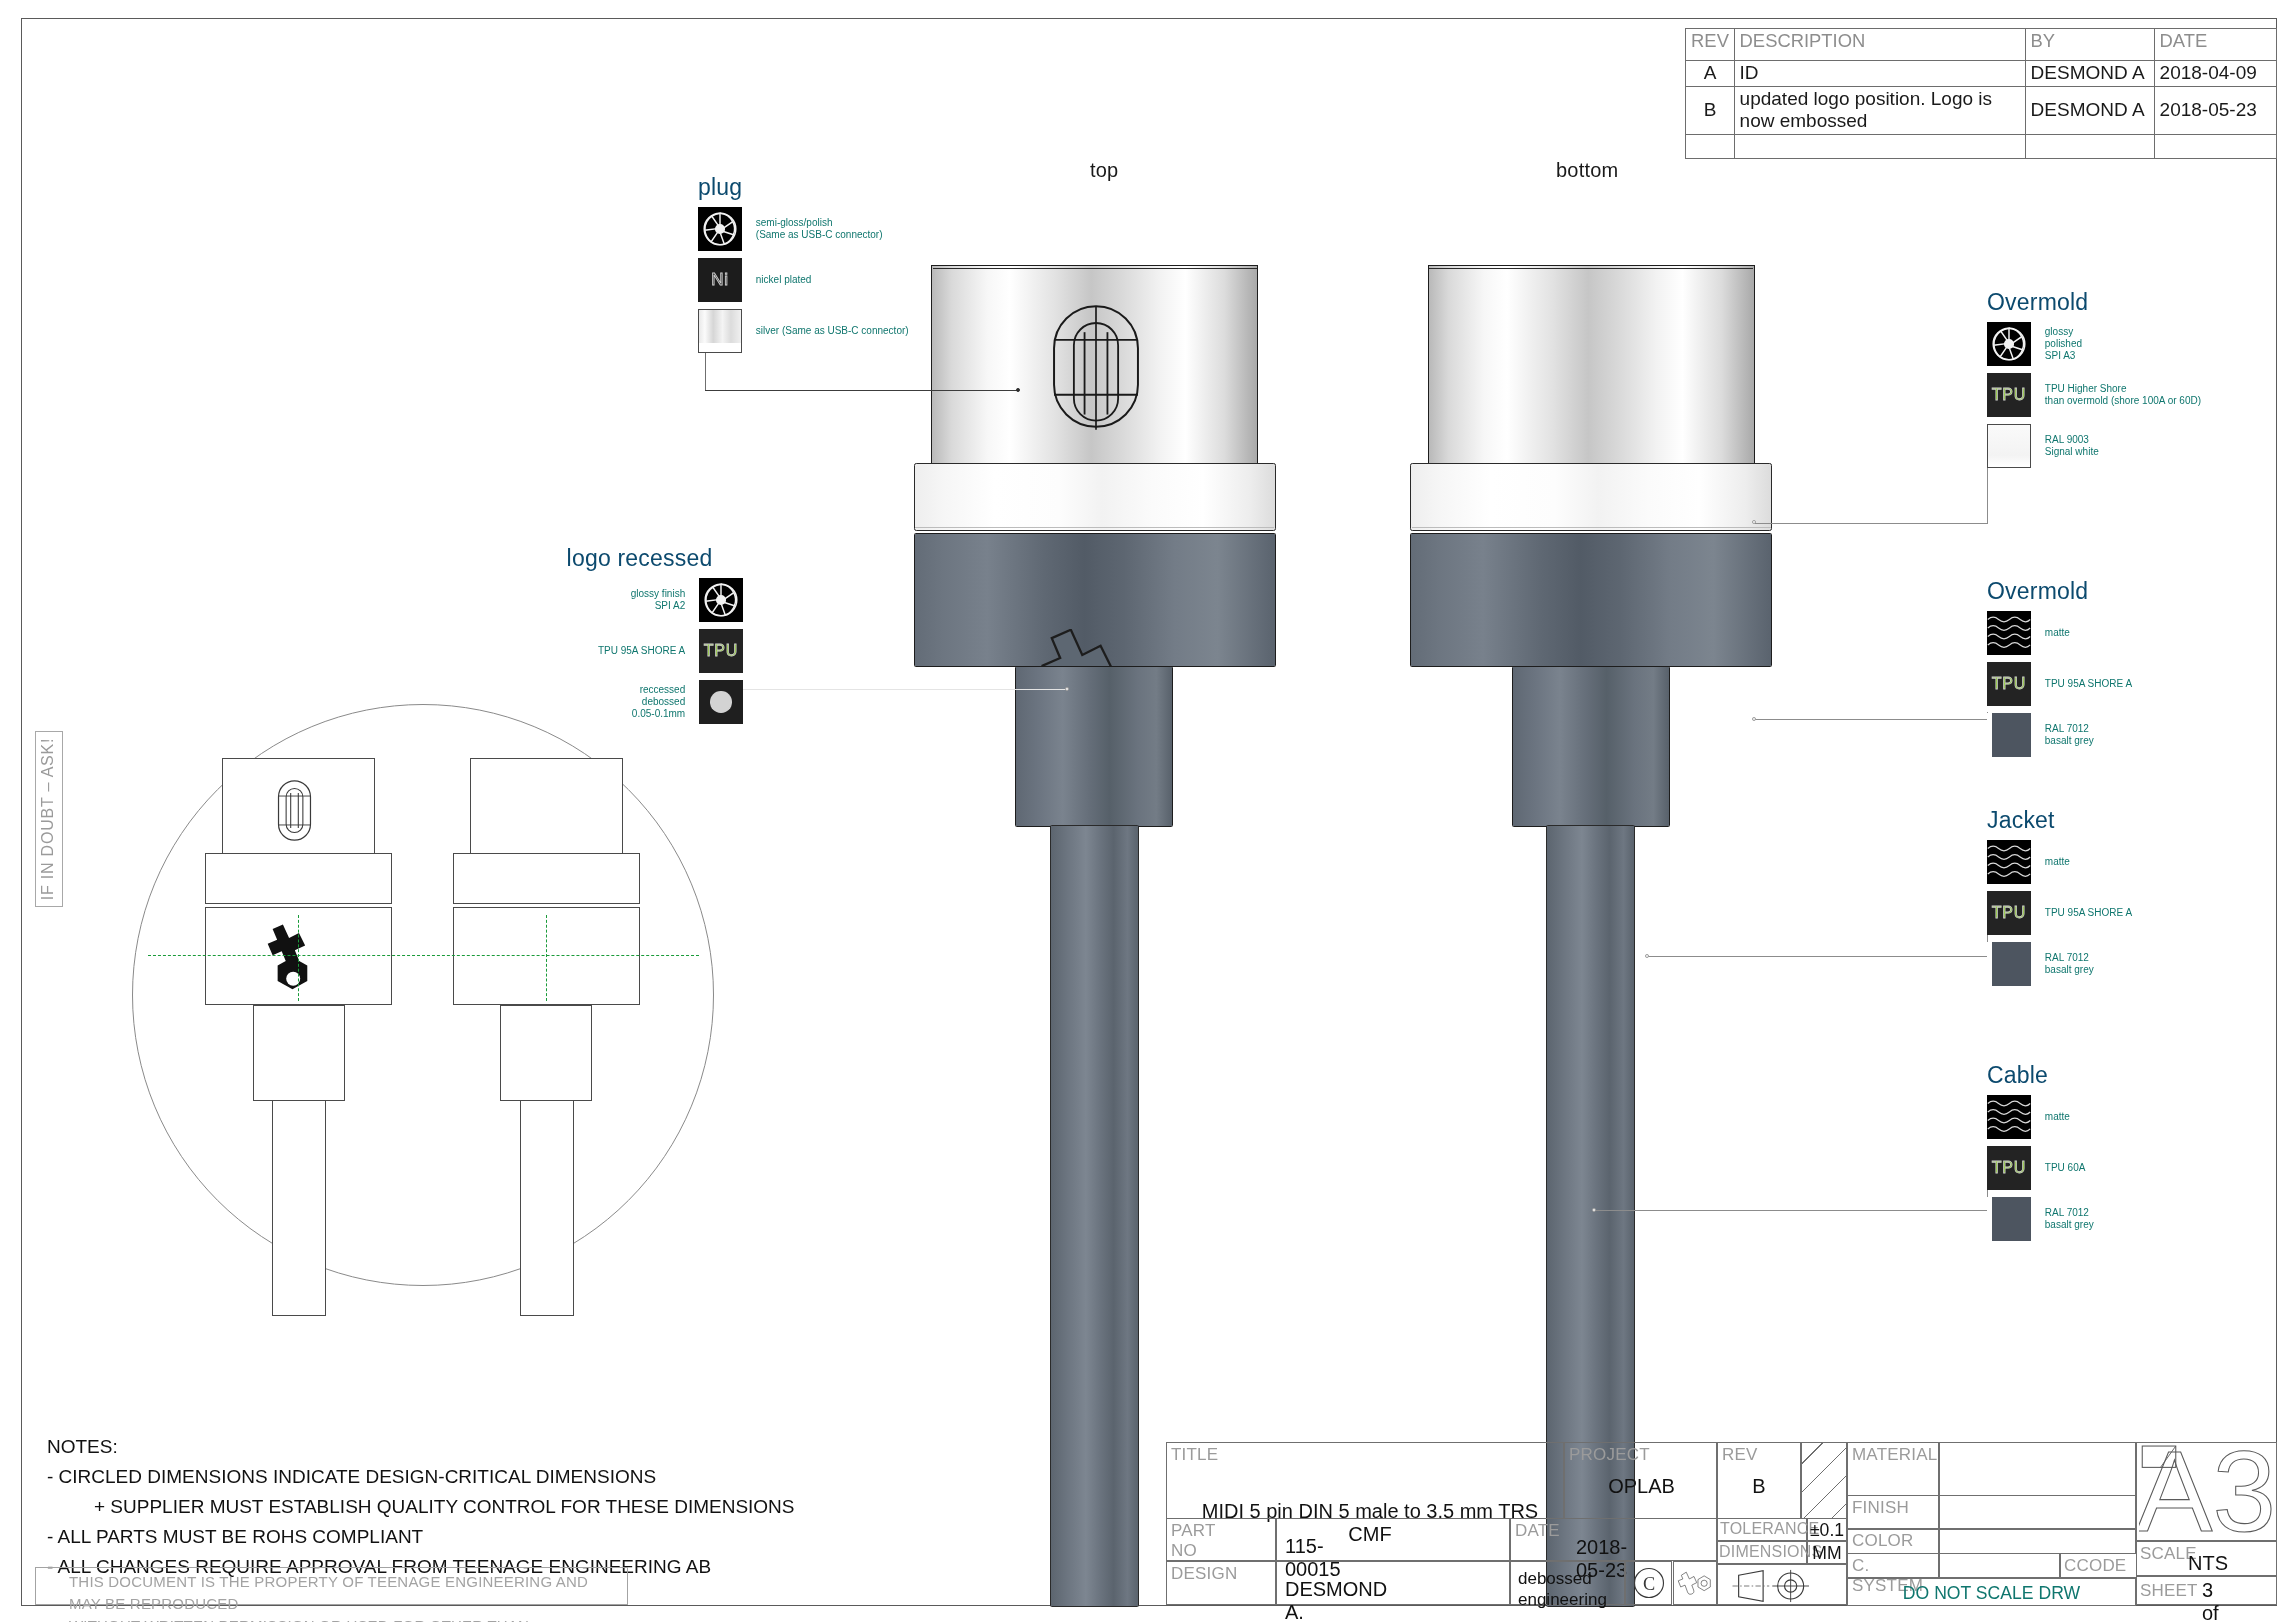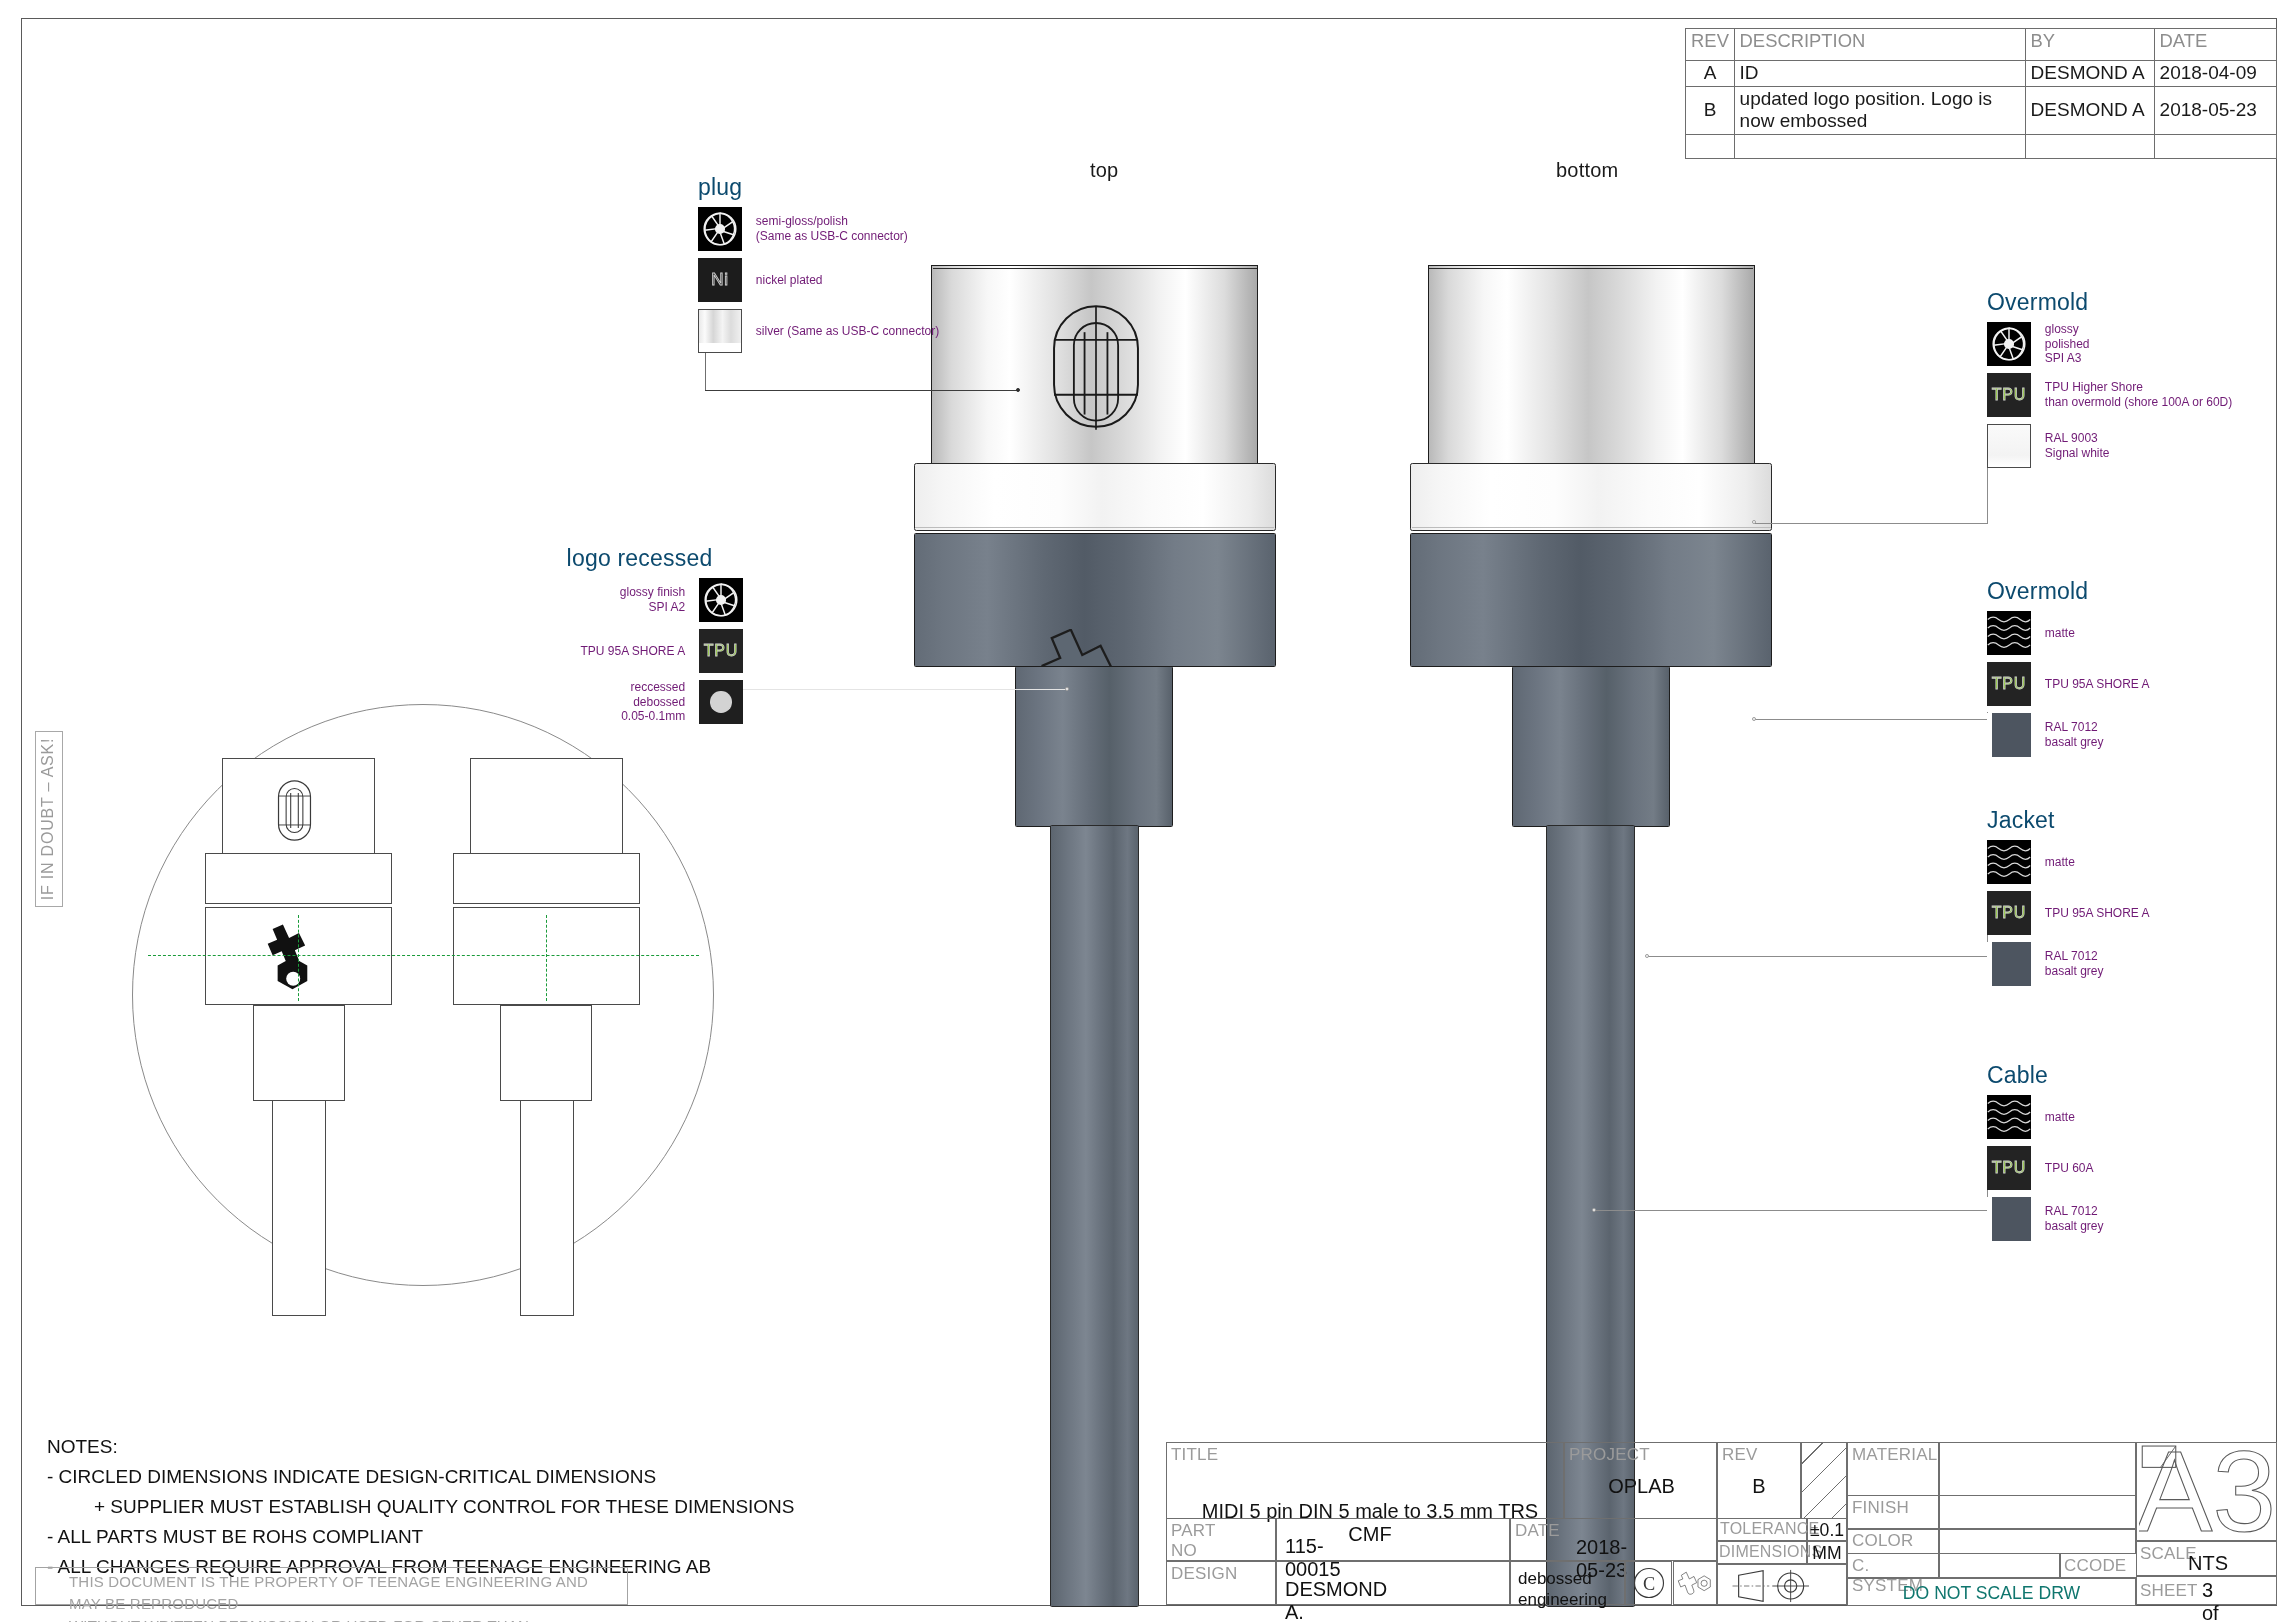--- a/index.html
+++ b/index.html
@@ -39,21 +39,21 @@
   
   .legend { position:absolute; }
   .legend-title { font-size:23px; color:#0c4a6e; margin-bottom:6.1px; letter-spacing:0.2px; }
   .legend-row { display:flex; align-items:center; margin-bottom:6.9px; }
   .legend-row.rev { justify-content:flex-end; }
   .sw {
     width:44px; height:44px; flex:0 0 44px; position:relative; overflow:hidden;
     background:#000;
   }
   .sw.bordered { border:0.9px solid #4a4a4a; }
-  .sw-label { font-size:12px; color:#701a75; line-height:1.22; margin-left:13.8px; white-space:pre-line; }
+  .sw-label { font-size:10px; color:#0f766e; line-height:1.22; margin-left:13.8px; white-space:pre-line; }
   .sw-label.right { margin-left:0; margin-right:13.8px; text-align:right; }
 
   
   .sw-gloss svg { display:block; width:44px; height:44px; }
   
   .sw-tpu { background:#232323; display:flex; align-items:center; justify-content:center; }
   .sw-tpu span {
     font-size:16px; letter-spacing:0.8px; color:#84cc16;
     -webkit-text-stroke:0.8px #c9c9c9; font-family:"Liberation Sans",sans-serif;
   }

